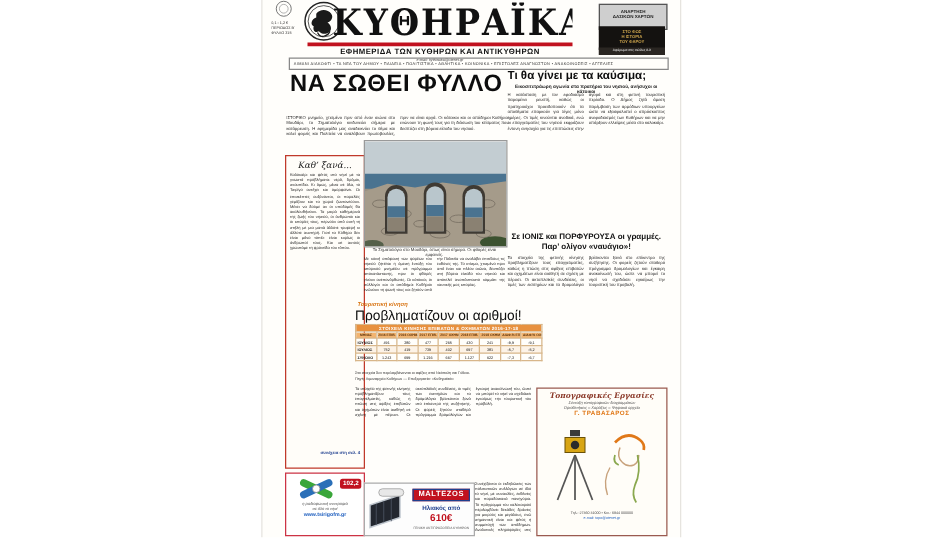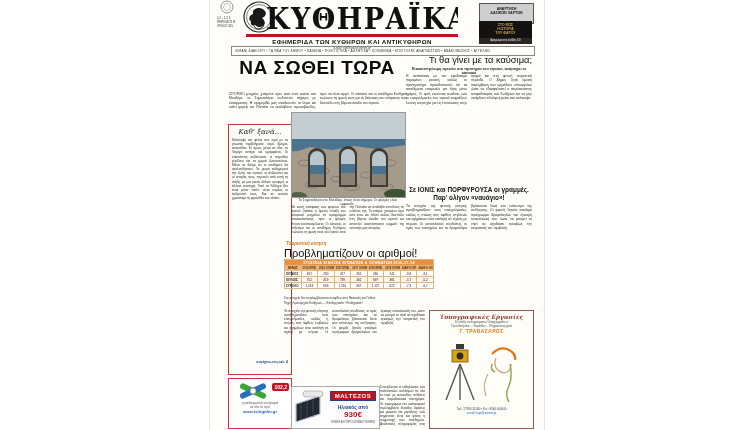--- a/index.html
+++ b/index.html
@@ -15,21 +15,21 @@
   .cols3{column-count:3;column-gap:4px;}
   .masthead-title{font-weight:bold;letter-spacing:1.5px;font-size:27px;color:#111;
         text-align:center;transform:scaleY(1.08);transform-origin:top;}
   .redrule{background:#c1121f;height:2.5px;}
   .sub{font-size:6.2px;font-weight:bold;text-align:center;letter-spacing:.4px;color:#111;}
   .contact{font-size:3px;text-align:center;color:#444;font-style:italic;}
   .ticker{border:1px solid #888;font-size:3.1px;color:#333;line-height:8px;white-space:nowrap;
         padding:0 3px;letter-spacing:.3px;}
   .headline1{font-size:19px;font-weight:bold;letter-spacing:.5px;text-align:center;color:#0d0d0d;line-height:1;}
   .headline2{font-size:12px;font-weight:bold;text-align:center;color:#0d0d0d;line-height:1.05;}
-  .rh{font-size:9.3px;font-weight:normal;text-align:right;color:#0d0d0d;line-height:1;}
+  .rh{font-size:9.3px;font-weight:bold;text-align:left;color:#0d0d0d;line-height:1;}
   .rdeck{font-size:3.8px;font-weight:bold;text-align:center;color:#222;}
   .subhead{font-size:6.4px;font-weight:bold;text-align:center;color:#111;line-height:1.18;}
   .leftbox{border:1.2px solid #c0392b;background:#fffdf9;padding:3px 3px 2px 3px;}
   .leftbox-title{font-size:7px;text-align:center;font-style:italic;color:#222;margin-bottom:2px;}
   .kicker{font-size:4.6px;font-weight:bold;font-style:italic;color:#d97718;}
   .stats-title{font-size:11px;font-weight:normal;color:#0d0d0d;}
   table.stats{border-collapse:collapse;width:150px;table-layout:fixed;}
   table.stats td,table.stats th{border:0.5px solid #d8b68a;padding:0.5px 1px;overflow:hidden;white-space:nowrap;}
   .t-title{background:#e8913f;color:#ffffff;font-size:3.6px;font-weight:bold;text-align:center;letter-spacing:.3px;}
   .t-head{background:#f2b470;color:#5a3008;font-size:2.7px;font-weight:bold;text-align:center;}
@@ -90,21 +90,21 @@
   </div>
   <div class="abs promo2" style="left:269px;top:21px;width:53px;height:17px;padding-top:1.5px;">
     <div style="font-size:3.4px;">ΣΤΟ ΦΩΣ</div>
     <div style="font-size:3.4px;">Η ΙΣΤΟΡΙΑ</div>
     <div style="font-size:3.4px;">ΤΟΥ ΦΑΡΟΥ</div>
   </div>
   <div class="abs promo3" style="left:269px;top:38px;width:53px;height:6px;font-size:2.6px;line-height:6px;">Αφιέρωμα στις σελίδες 8-9</div>
 
   <div class="abs ticker" style="left:21px;top:46px;width:296px;height:8px;">ΛΙΜΑΝΙ ΔΙΑΚΟΦΤΙ  •  ΤΑ ΝΕΑ ΤΟΥ ΔΗΜΟΥ  •  ΠΑΙΔΕΙΑ  •  ΠΟΛΙΤΙΣΤΙΚΑ  •  ΑΘΛΗΤΙΚΑ  •  ΚΟΙΝΩΝΙΚΑ  •  ΕΠΙΣΤΟΛΕΣ ΑΝΑΓΝΩΣΤΩΝ  •  ΑΝΑΚΟΙΝΩΣΕΙΣ  •  ΑΓΓΕΛΙΕΣ</div>
 
-  <div class="abs headline1" style="left:16px;top:58px;width:182px;">ΝΑ ΣΩΘΕΙ ΤΩΡΑ</div>
+  <div class="abs headline1" style="left:16px;top:58px;width:182px;">ΝΑ ΣΩΘΕΙ ΦΥΛΛΟ</div>
   <div class="abs tiny cols2" style="left:19px;top:92px;width:178px;height:28px;">ΙΣΤΟΡΙΚΟ μνημείο, χτισμένο πριν από έναν αιώνα στο Μουδάρι, το Σηματολόγιο κινδυνεύει σήμερα με κατάρρευση. Η εφημερίδα μας αναδεικνύει το θέμα και καλεί φορείς και Πολιτεία να αναλάβουν πρωτοβουλίες, πριν να είναι αργά. Οι κάτοικοι και οι απόδημοι Κυθήριοι ενώνουν τη φωνή τους για τη διάσωση του κτίσματος που δεσπόζει στη βόρεια είσοδο του νησιού.</div>
 
   <div class="abs leftbox" style="left:18px;top:124px;width:56px;height:244px;">
     <div class="leftbox-title serif">Καθ’ ξανά...</div>
     <div class="tiny2" style="height:222px;overflow:hidden;">Καλοκαίρι και φέτος στο νησί με τα γνωστά προβλήματα: νερό, δρόμοι, σκουπίδια. Κι όμως, μέσα σε όλα, το Τσιρίγο αντέχει και ομορφαίνει. Οι επισκέπτες αυξάνονται, οι παραλίες γεμίζουν και τα χωριά ζωντανεύουν. Μένει να δούμε αν οι υποδομές θα ακολουθήσουν. Τα μικρά καθημερινά της ζωής του νησιού, οι άνθρωποι και οι ιστορίες τους, περνούν από αυτή τη στήλη με μια ματιά άλλοτε τρυφερή κι άλλοτε αυστηρή. Γιατί τα Κύθηρα δεν είναι μόνο τοπίο· είναι κυρίως οι άνθρωποί τους. Και σε αυτούς χρωστάμε τη φροντίδα του τόπου.</div>
     <div class="more">συνέχεια στη σελ. 4</div>
   </div>
 
   <div class="abs" style="left:81px;top:112px;width:113px;height:84px;border:0.5px solid #999;">
     <svg width="113" height="84" viewBox="0 0 113 84">
@@ -257,18 +257,18 @@
   <div class="abs" style="left:81px;top:386px;width:87px;height:41px;border:1px solid #aaa;background:#fdfdfd;">
     <svg width="38" height="39" viewBox="0 0 38 39" style="position:absolute;left:1px;top:1px;">
       <polygon points="3,34 27,26 27,8 3,16" fill="#23272f" stroke="#c0c7cf" stroke-width="1.2"></polygon>
       <line x1="8" y1="15" x2="8" y2="32" stroke="#4a5260" stroke-width="0.7"></line>
       <line x1="14" y1="13" x2="14" y2="30" stroke="#4a5260" stroke-width="0.7"></line>
       <line x1="20" y1="11" x2="20" y2="29" stroke="#4a5260" stroke-width="0.7"></line>
       <rect x="10" y="3" width="20" height="6" rx="3" fill="#e8e8e8" stroke="#999" stroke-width="0.6"></rect>
     </svg>
     <div style="position:absolute;left:38px;top:4px;width:46px;">
       <div class="malt-brand">MALTEZOS</div>
-      <div class="malt-price" style="margin-top:3px;"><span>Ηλιακός από </span><b>930€</b></div>
+      <div class="malt-price" style="margin-top:3px;"><span>Ηλιακός από </span><b>610€</b></div>
       <div style="font-size:2.6px;color:#555;text-align:center;margin-top:2px;">ΓΕΝΙΚΗ ΑΝΤΙΠΡΟΣΩΠΕΙΑ ΚΥΘΗΡΩΝ</div>
     </div>
   </div>
 
 </div>
 
 </body></html>

